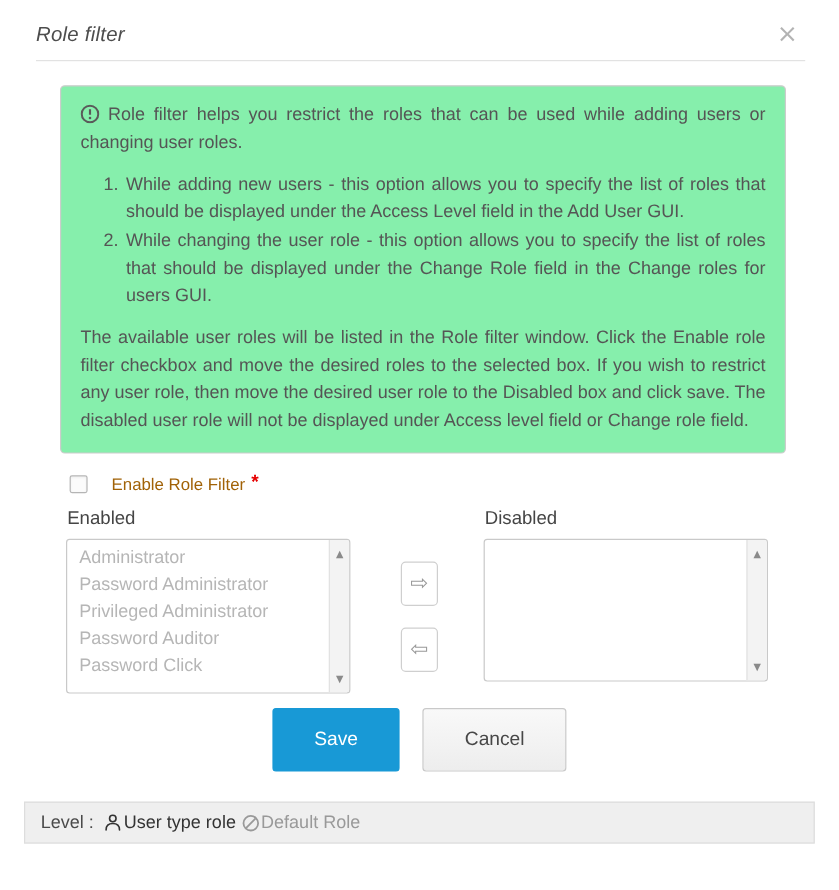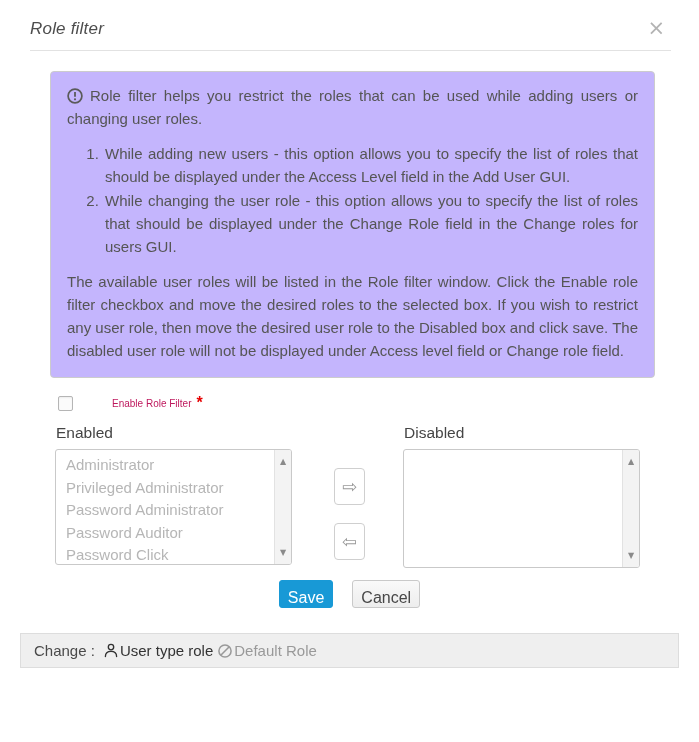--- a/index.html
+++ b/index.html
@@ -15,21 +15,21 @@
   .dlg-close {
     position: absolute; right: 34px; top: 18px;
     font-size: 21px; color: #b3b3b3; line-height: 1; cursor: pointer;
     font-family: "DejaVu Sans", sans-serif;
   }
   .dlg-divider { border-bottom: 1px solid #e2e2e2; margin: 0 28px 0 30px; }
 
   
   .info-box {
     margin: 20px 44px 16px 50px;
-    background: #c4b5fd;
+    background: #86efac;
     border: 1px solid #cccccc;
     border-radius: 4px;
     padding: 12px 16px 15px 16px;
     font-size: 15px; line-height: 23px; color: #555555;
   }
   .info-intro { text-align: justify; }
   .info-icon {
     display: inline-block; vertical-align: -3px; margin-right: 7px;
     width: 16px; height: 16px;
   }
@@ -38,33 +38,33 @@
   .info-outro { margin-top: 12px; text-align: justify; }
 
   
   .enable-row { display: flex; align-items: center; margin: 16px 0 0 58px; }
   .cbx {
     width: 15px; height: 15px;
     border: 1px solid #b5b5b5; border-radius: 2px;
     background: #fbfbfb; box-shadow: inset 0 1px 2px rgba(0,0,0,.06);
     cursor: pointer;
   }
-  .enable-label { margin-left: 39px; font-size: 10px; color: #be185d; }
+  .enable-label { margin-left: 20px; font-size: 14px; color: #a16207; }
   .req-star { color: #e60000; margin-left: 5px; font-weight: bold; }
 
   
   .lists-row { display: flex; margin: 12px 0 0 55px; }
   .list-col { width: 237px; }
   .list-label { font-size: 15.5px; color: #454545; margin: 0 0 7px 1px; }
   .listbox {
     position: relative; background: #ffffff;
     border: 1px solid #c9c9c9; border-radius: 3px;
     overflow: hidden;
   }
-  .listbox.enabled-box { height: 116px; }
+  .listbox.enabled-box { height: 129px; }
   .listbox.disabled-box { height: 119px; margin-top: 1px; }
   .list-items { padding: 4px 0 0 0; }
   .list-item {
     padding: 0 10px; font-size: 15px; line-height: 22.5px;
     color: #b6b6b6; white-space: nowrap; overflow: hidden;
   }
   .vscroll {
     position: absolute; top: 0; right: 0; bottom: 0; width: 17px;
     background: #f3f3f3; border-left: 1px solid #e2e2e2;
   }
@@ -85,21 +85,21 @@
     background: #ffffff; border: 1px solid #cfcfcf; border-radius: 4px;
     color: #9a9a9a; font-size: 18px; line-height: 35px; text-align: center;
     cursor: pointer; font-family: "DejaVu Sans", sans-serif;
   }
   .transfer-btn + .transfer-btn { margin-top: 18px; }
 
   
   .actions-row { display: flex; justify-content: center; gap: 19px; margin-top: 12px; }
   .btn {
     font-size: 16px; border-radius: 3px; cursor: pointer;
-    padding: 0 8px; height: 28px; line-height: 34px;
+    padding: 0 34px; height: 53px; line-height: 34px;
     font-family: inherit;
   }
   .btn-save { background: #1899d6; border: 1px solid #1899d6; color: #ffffff; }
   .btn-cancel {
     background: linear-gradient(#f9f9f9, #ededed);
     border: 1px solid #c9c9c9; color: #474747;
   }
 
   
   .legend-bar {
@@ -143,22 +143,22 @@
   <span class="req-star">*</span>
 </div>
 
 <div class="lists-row">
 
   <div class="list-col">
     <div class="list-label">Enabled</div>
     <div class="listbox enabled-box">
       <div class="list-items">
         <div class="list-item">Administrator</div>
+        <div class="list-item">Password Administrator</div>
         <div class="list-item">Privileged Administrator</div>
-        <div class="list-item">Password Administrator</div>
         <div class="list-item">Password Auditor</div>
         <div class="list-item">Password Click</div>
       </div>
       <div class="vscroll">
         <span class="arr up">▲</span>
         <span class="arr down">▼</span>
       </div>
     </div>
   </div>
 
@@ -179,21 +179,21 @@
   </div>
 
 </div>
 
 <div class="actions-row">
   <button class="btn btn-save">Save</button>
   <button class="btn btn-cancel">Cancel</button>
 </div>
 
 <div class="legend-bar">
-  <span class="legend-title">Change :</span>
+  <span class="legend-title">Level :</span>
 
 
   <span class="legend-item legend-user">
     <svg width="16" height="16" viewBox="0 0 16 16">
       <circle cx="8" cy="4.1" r="2.7" fill="none" stroke="currentColor" stroke-width="1.35"></circle>
       <path d="M2.4 13.6 C2.4 9.8 5 8.3 8 8.3 C11 8.3 13.6 9.8 13.6 13.6" fill="none" stroke="currentColor" stroke-width="1.35" stroke-linecap="round"></path>
     </svg>
     <span>User type role</span>
   </span>
 

